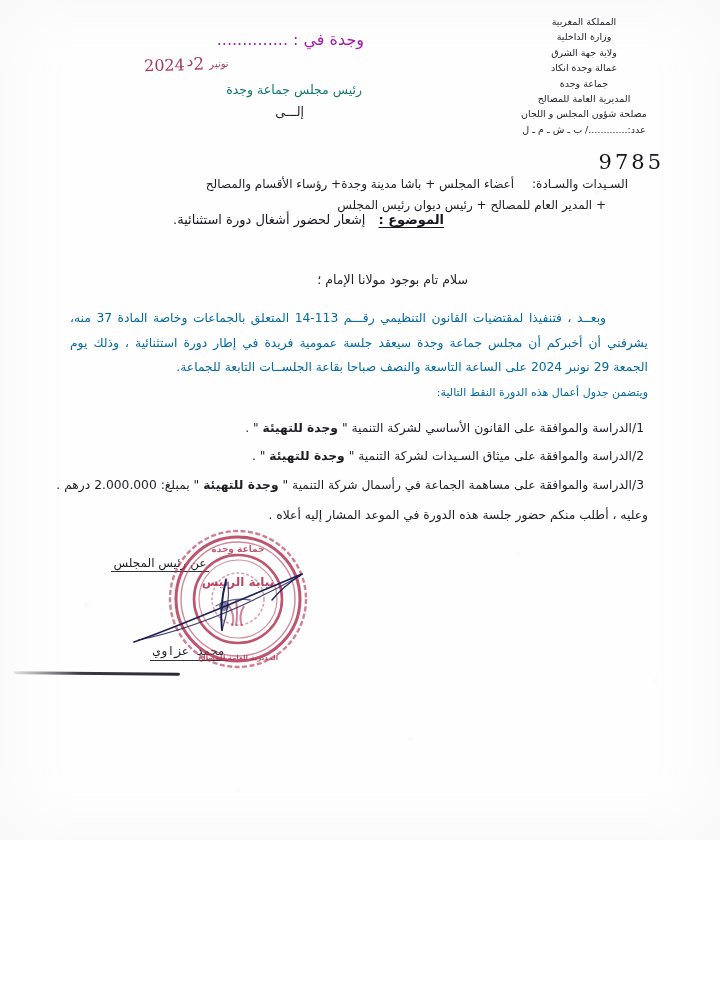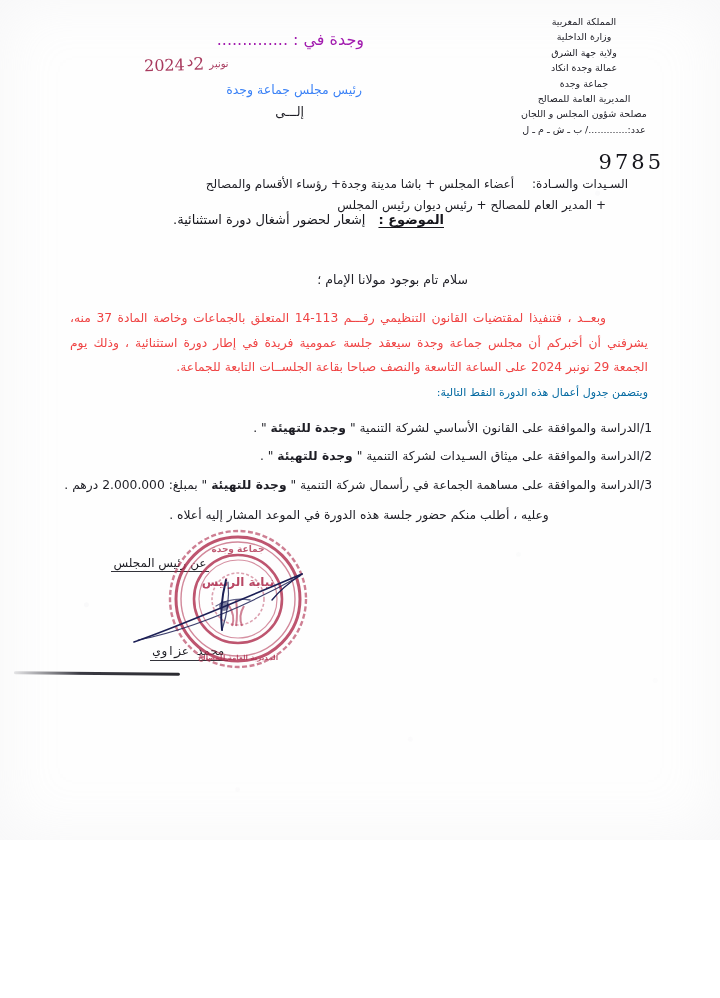--- a/index.html
+++ b/index.html
@@ -91,21 +91,21 @@
     vertical-align: 4px;
     padding-left: 2px;
   }
 
   .sender-title {
     position: absolute;
     top: 82px;
     right: 358px;
     font-size: 12.5px;
     white-space: nowrap;
-    color: #3b82f6;
+    color: #0f766e;
   }
   .to-word {
     position: absolute;
     top: 104px;
     right: 416px;
     font-size: 12.5px;
     color: #1d1d24;
     white-space: nowrap;
   }
 
@@ -150,54 +150,54 @@
     white-space: nowrap;
   }
   .body-para {
     position: absolute;
     top: 306px;
     right: 72px;
     width: 578px;
     font-size: 12.3px;
     line-height: 2.0;
     text-align: justify;
-    color: #ef4444;
+    color: #0369a1;
     margin-left: 32px;
   }
   .body-para .indent { display: inline-block; width: 42px; }
 
   .agenda-intro {
     position: absolute;
     top: 386px;
     right: 72px;
     width: 578px;
     font-size: 11px;
     color: #0369a1;
     text-align: right;
   }
   .agenda-list {
     position: absolute;
     top: 414px;
-    right: 68px;
+    right: 76px;
     width: 578px;
     font-size: 12.3px;
     line-height: 2.3;
     color: #1d1d24;
     text-align: right;
   }
   .agenda-item { display: block; white-space: nowrap; }
   .agenda-item .bold-entity { font-weight: bold; }
   .closing {
     position: absolute;
     top: 508px;
     right: 72px;
     width: 578px;
     font-size: 12.3px;
     color: #1d1d24;
-    text-align: center;
+    text-align: right;
   }
 
   
   .signature-block {
     position: absolute;
     top: 552px;
     right: 470px;
     width: 180px;
     text-align: center;
   }

